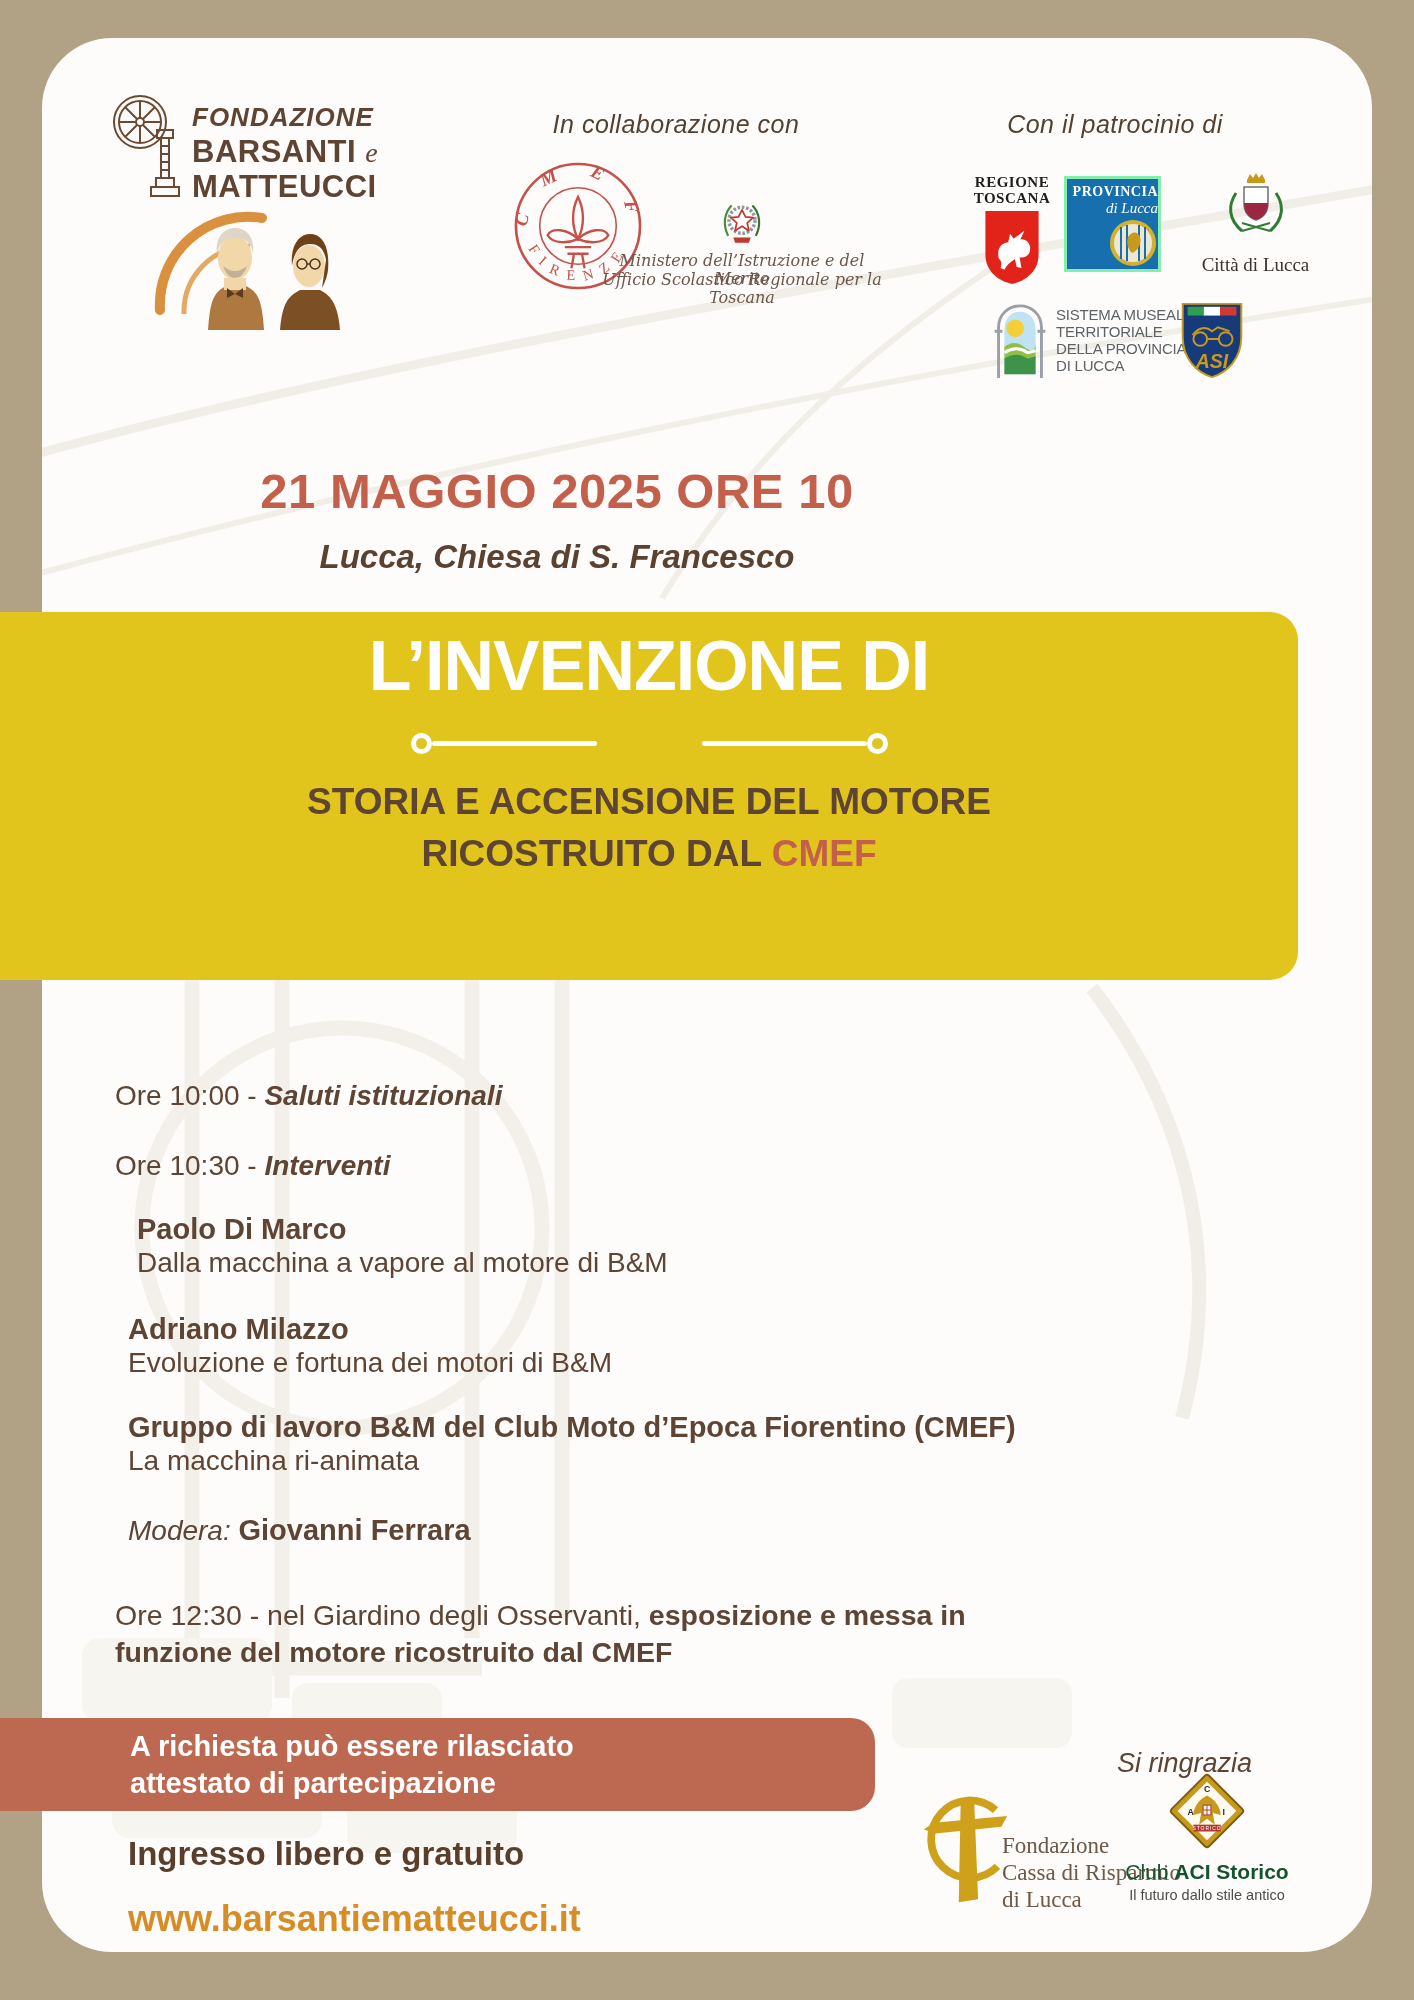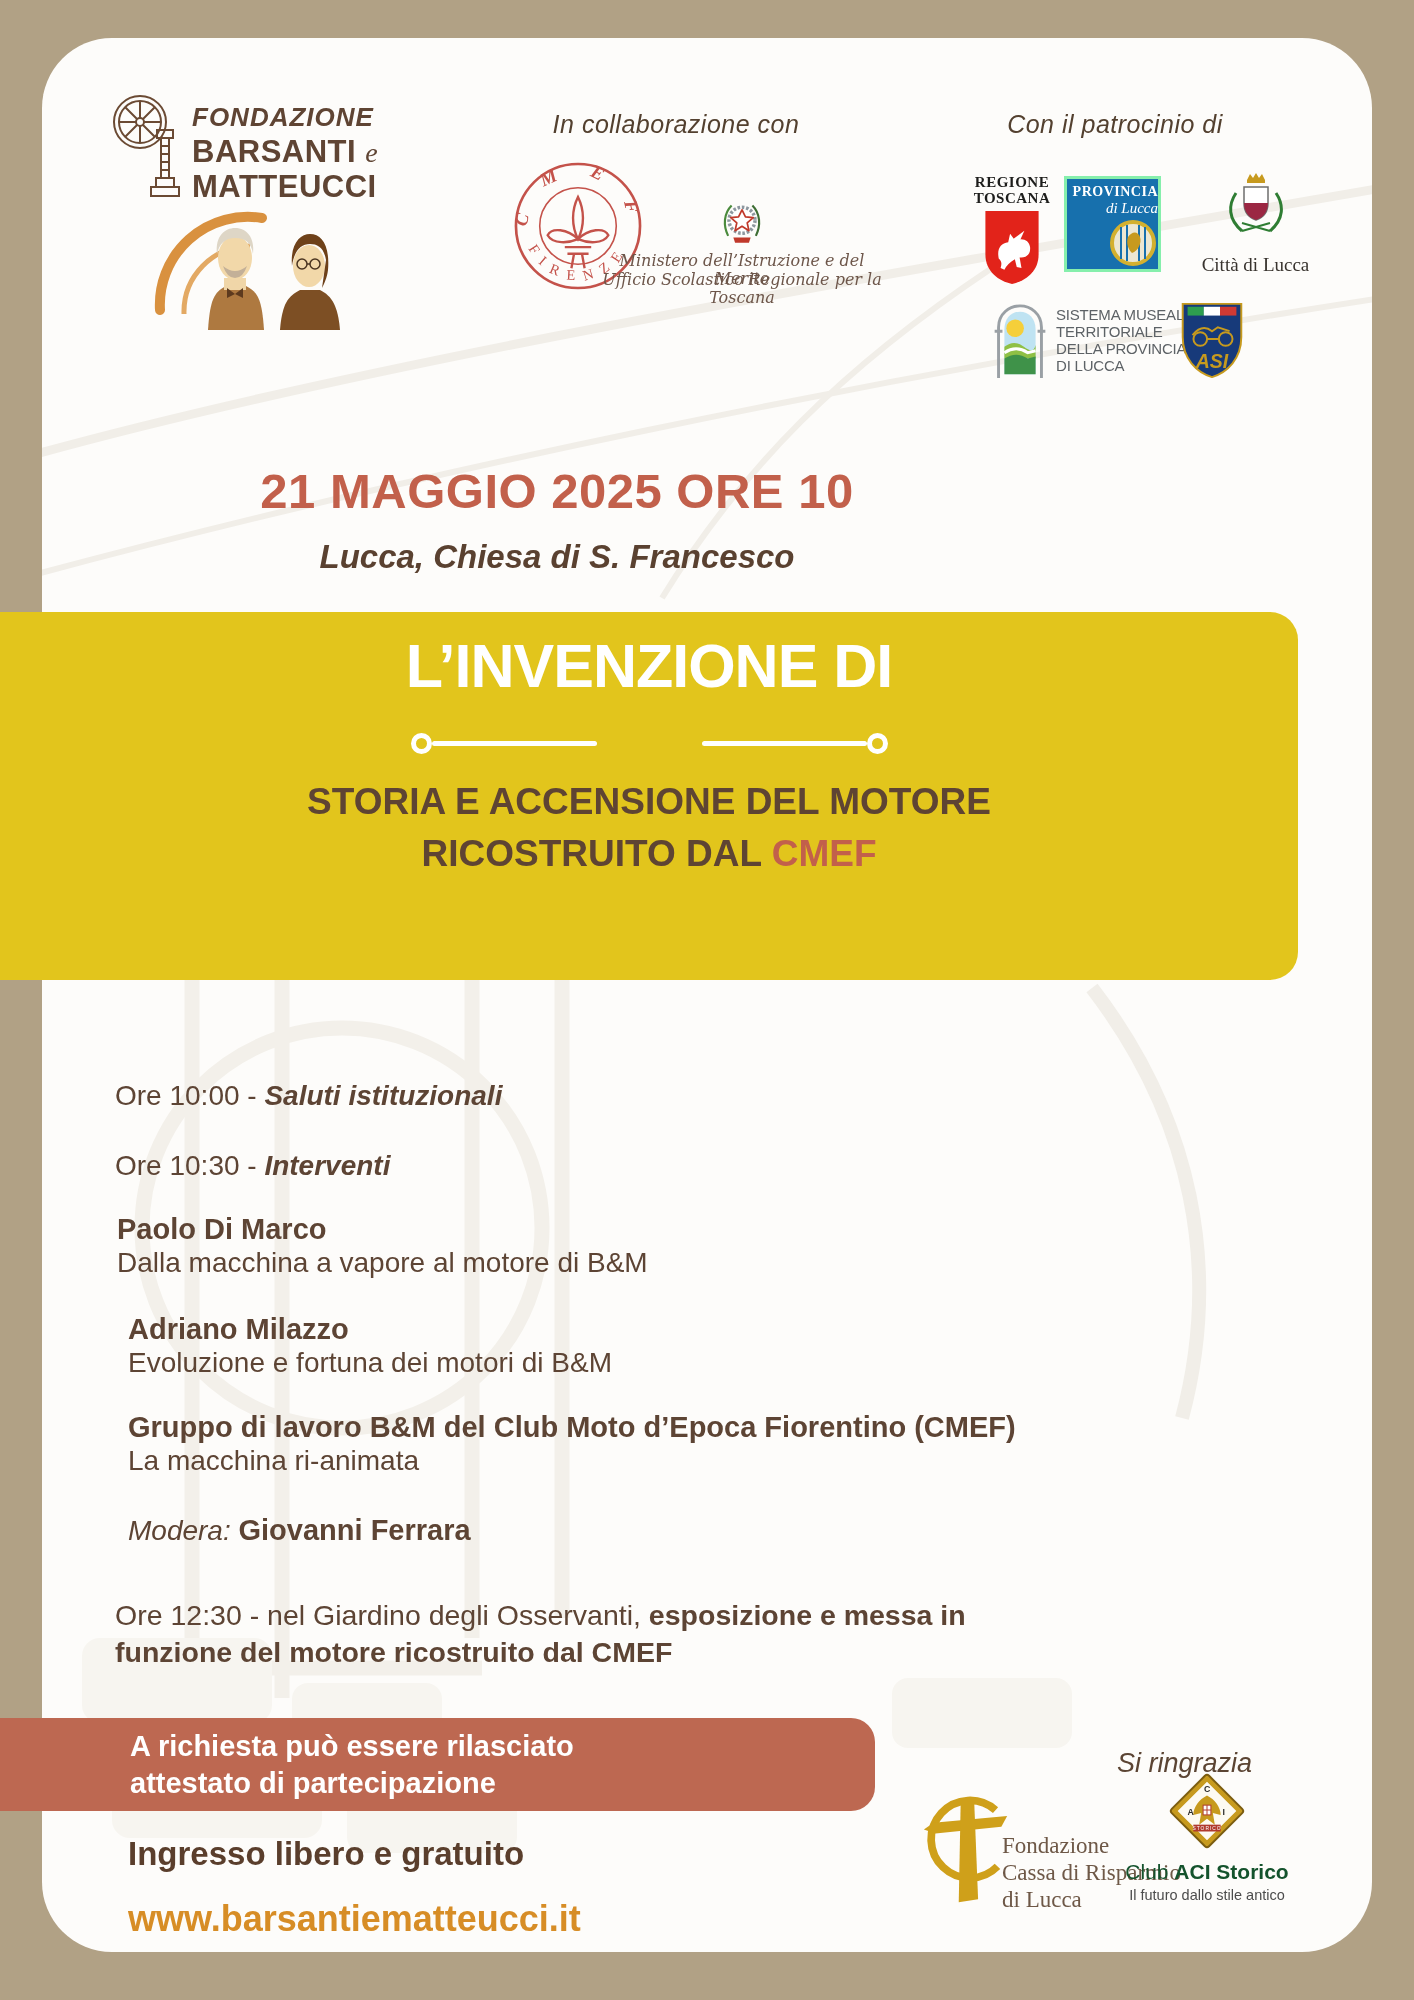--- a/index.html
+++ b/index.html
@@ -25,21 +25,21 @@
   .pdl{left:1064px;top:176px;width:97px;height:96px;background:#1770ad;border:3px solid #86efac;box-sizing:border-box;text-align:right;}
   .pdl-t1{font-family:"Liberation Serif",serif;font-weight:bold;color:#fff;font-size:14px;letter-spacing:.5px;margin-top:5px;}
   .pdl-t2{font-family:"Liberation Serif",serif;font-style:italic;color:#fff;font-size:15px;}
   .cdl-label{font-family:"Liberation Serif",serif;font-size:19px;color:#38332e;}
   .sm-txt{font-size:15px;line-height:17px;color:#5d6266;letter-spacing:-0.2px;}
 
   .date-line{left:0;top:463px;width:1114px;font-size:49px;font-weight:800;color:#c2604b;letter-spacing:.5px;}
   .venue-line{left:0;top:538px;width:1114px;font-size:33px;font-weight:800;font-style:italic;color:#5a4130;}
 
   .banner{left:0;top:612px;width:1298px;height:368px;background:#e2c51c;border-radius:0 28px 28px 0;text-align:center;}
-  .banner-title{font-size:61px;line-height:81px;font-weight:800;color:#ffffff;letter-spacing:-1px;margin-top:14px;}
+  .banner-title{font-size:70px;line-height:81px;font-weight:800;color:#ffffff;letter-spacing:-1px;margin-top:14px;}
   .divider{display:flex;justify-content:center;align-items:center;margin-top:26px;}
   .div-ring{width:11px;height:11px;border:5px solid #fff;border-radius:50%;}
   .div-line{width:165px;height:5px;background:#fff;border-radius:3px;}
   .div-gap{width:105px;}
   .banner-sub{font-size:37px;line-height:52px;font-weight:800;color:#5e4433;margin-top:22px;}
   .cmef-hl{color:#c2604b;}
 
   .prog{color:#5d4434;font-size:28px;}
   .sess-title{font-weight:bold;font-style:italic;}
   .spk-name{font-weight:bold;font-size:29px;line-height:34px;}
@@ -233,21 +233,21 @@
     </div>
   </div>
 
   <div class="abs prog" style="left:115px;top:1080px;">
     <span>Ore 10:00 - </span><span class="sess-title">Saluti istituzionali</span>
   </div>
   <div class="abs prog" style="left:115px;top:1150px;">
     <span>Ore 10:30 - </span><span class="sess-title">Interventi</span>
   </div>
 
-  <div class="abs prog" style="left:117px;top:1212px;">
+  <div class="abs prog" style="left:137px;top:1212px;">
     <div class="spk-name">Paolo Di Marco</div>
     <div class="spk-topic">Dalla macchina a vapore al motore di B&amp;M</div>
   </div>
   <div class="abs prog" style="left:128px;top:1312px;">
     <div class="spk-name">Adriano Milazzo</div>
     <div class="spk-topic">Evoluzione e fortuna dei motori di B&amp;M</div>
   </div>
   <div class="abs prog" style="left:128px;top:1410px;">
     <div class="spk-name">Gruppo di lavoro B&amp;M del Club Moto d’Epoca Fiorentino (CMEF)</div>
     <div class="spk-topic">La macchina ri-animata</div>

